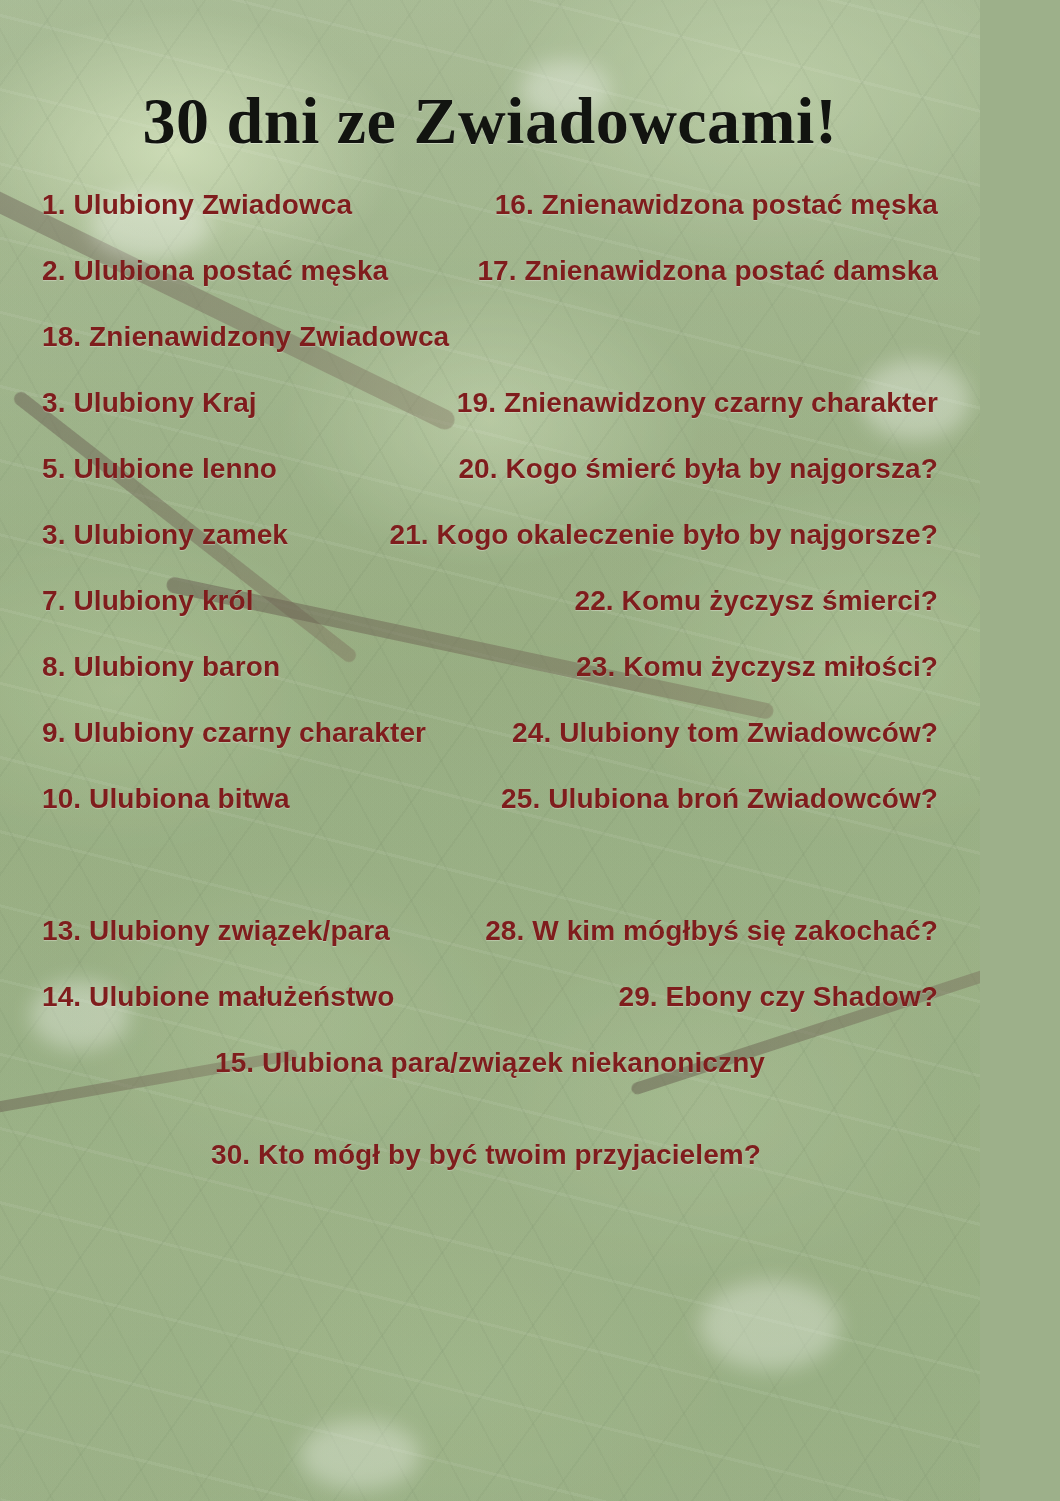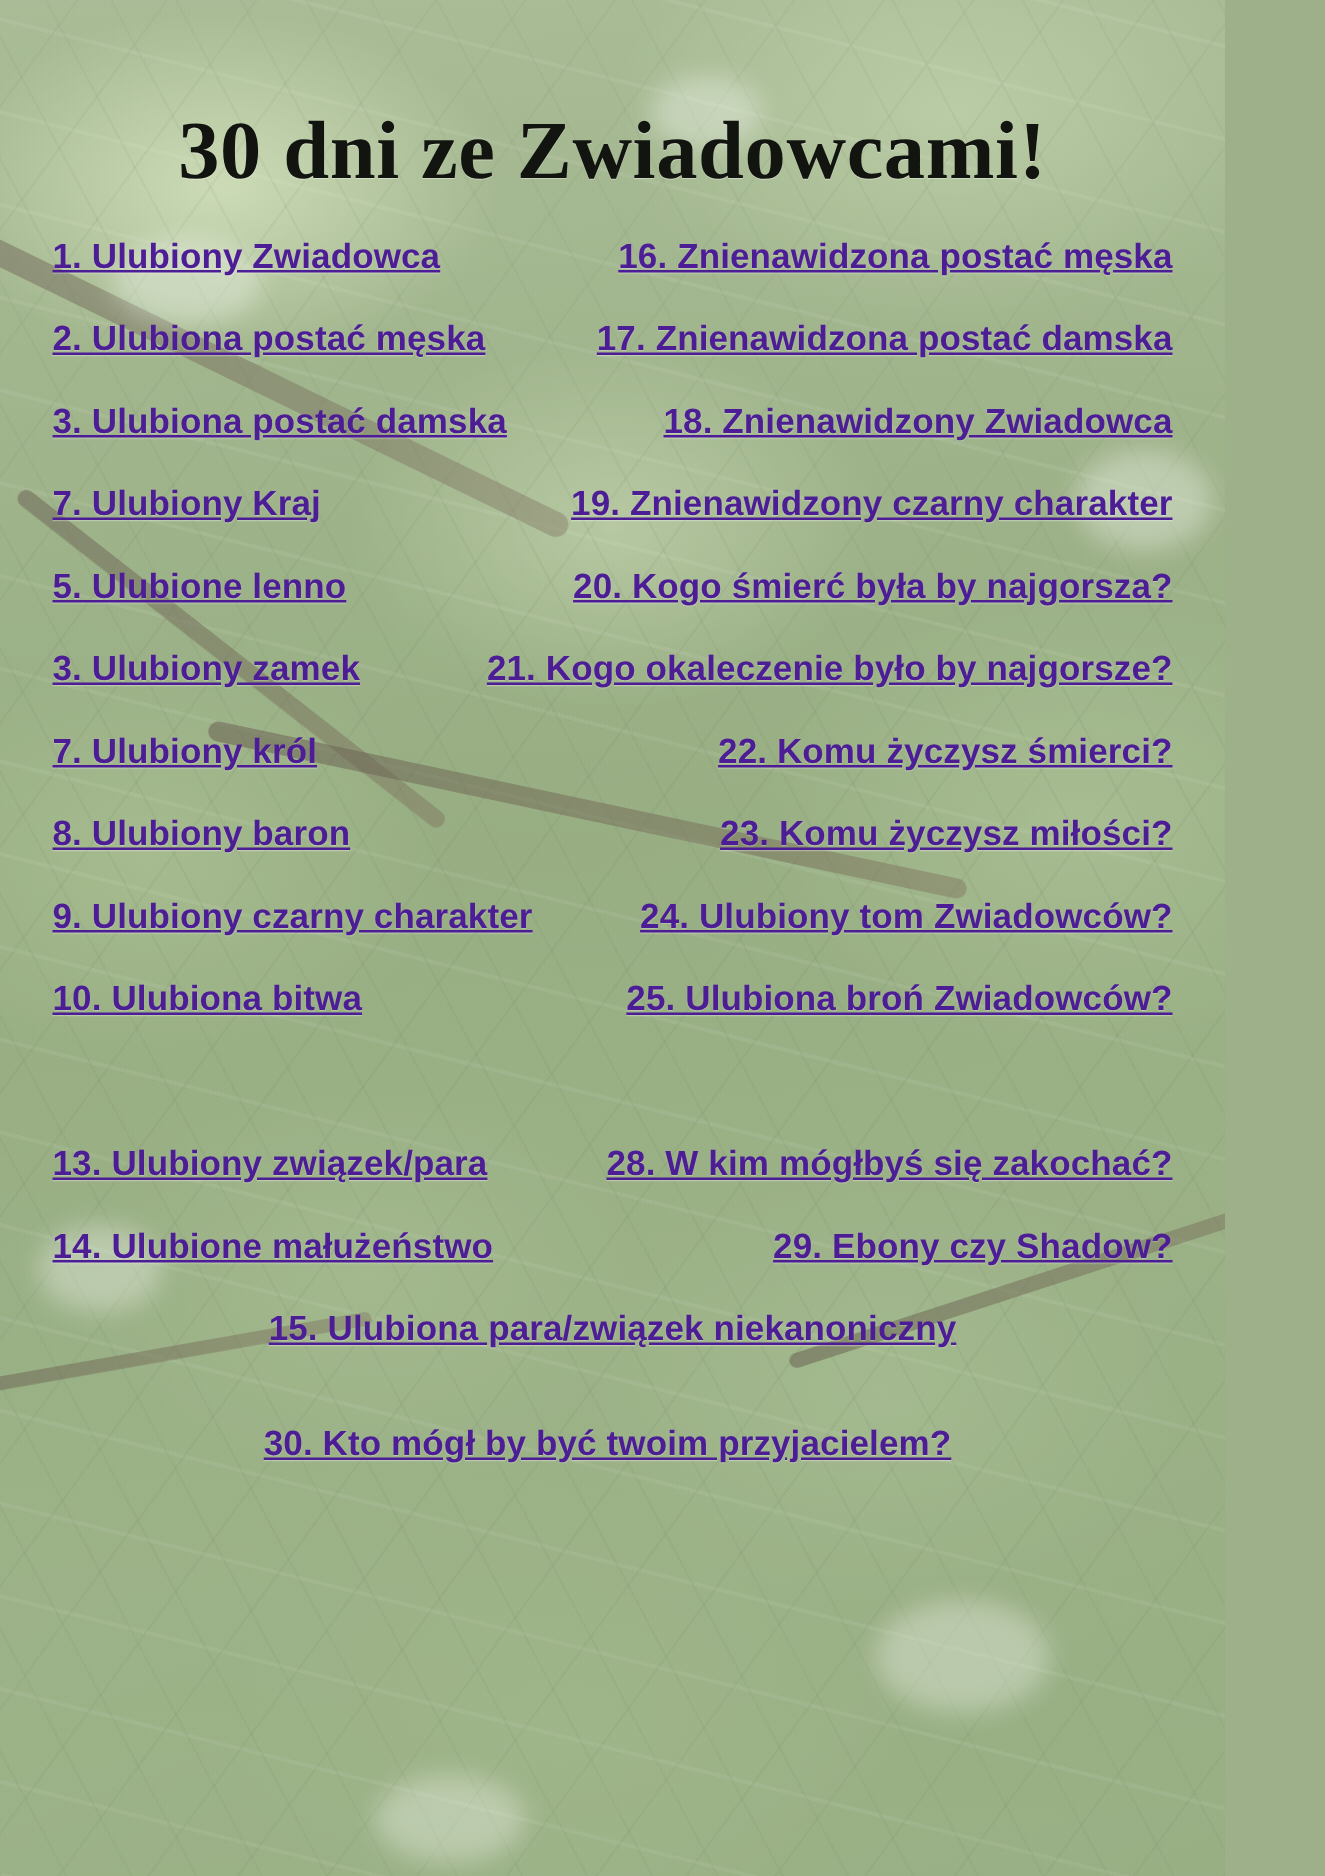--- a/index.html
+++ b/index.html
@@ -105,25 +105,24 @@
     display: flex;
     align-items: baseline;
     justify-content: space-between;
     padding: 0 26px;
     min-height: 66px;
   }
 
   .item {
     font-size: 28px;
     font-weight: 600;
-    color: #4c1d95;
+    color: #7f1d1d;
     white-space: nowrap;
     letter-spacing: 0.1px;
     text-shadow: 0 1px 1px rgba(255,255,255,0.30);
-    text-decoration: underline;
   }
 
   .item.left { text-align: left; }
   .item.right { text-align: right; }
 
   .row.single-left { justify-content: center; }
   .row.single-right { justify-content: center; padding-right: 34px; }
   .row.single-right .item { padding-right: 0; }
 
   .spacer-row { min-height: 26px; }
@@ -158,26 +157,25 @@
         <span class="item left">1. Ulubiony Zwiadowca</span>
         <span class="item right">16. Znienawidzona postać męska</span>
       </div>
 
       <div class="row">
         <span class="item left">2. Ulubiona postać męska</span>
         <span class="item right">17. Znienawidzona postać damska</span>
       </div>
 
       <div class="row">
-        <span class="item left">3. Ulubiona postać damska</span>
         <span class="item right">18. Znienawidzony Zwiadowca</span>
       </div>
 
       <div class="row">
-        <span class="item left">7. Ulubiony Kraj</span>
+        <span class="item left">3. Ulubiony Kraj</span>
         <span class="item right">19. Znienawidzony czarny charakter</span>
       </div>
 
       <div class="row">
         <span class="item left">5. Ulubione lenno</span>
         <span class="item right">20. Kogo śmierć była by najgorsza?</span>
       </div>
 
       <div class="row">
         <span class="item left">3. Ulubiony zamek</span>

